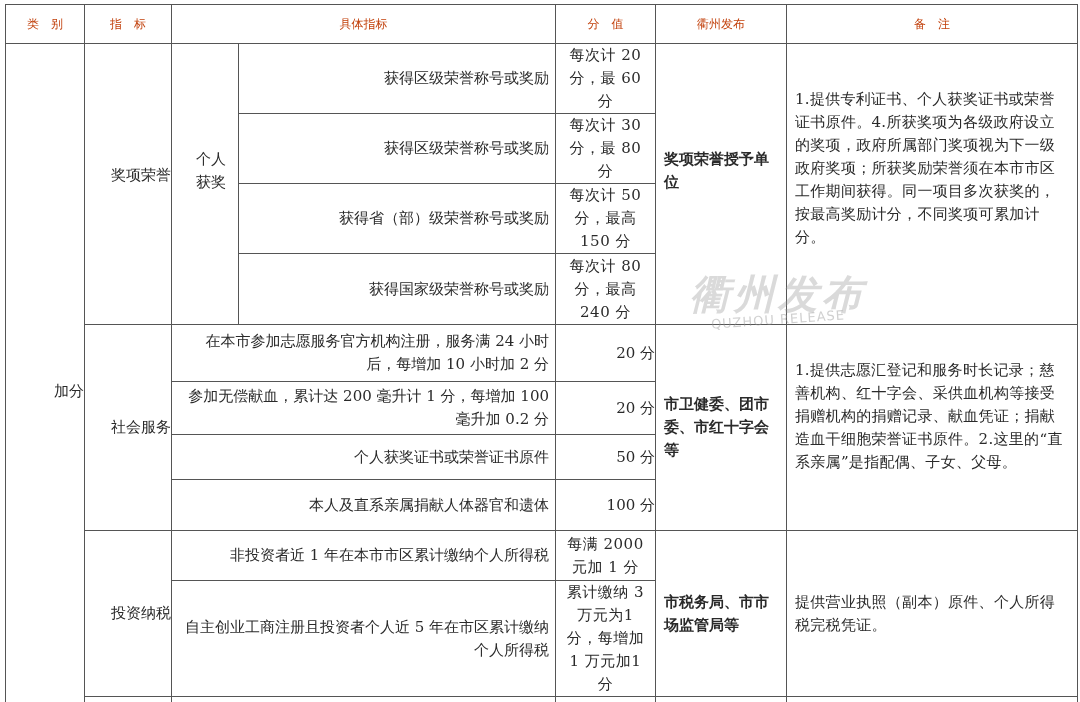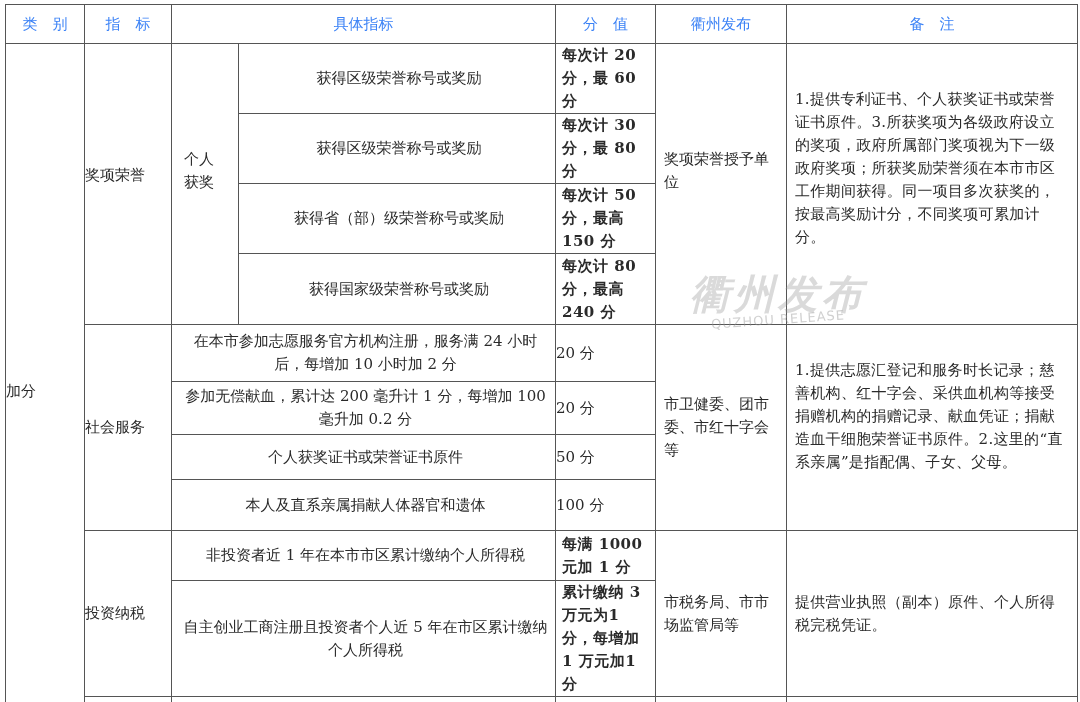--- a/index.html
+++ b/index.html
@@ -1,25 +1,25 @@
 <!DOCTYPE html>
 <html><head>
   <meta charset="utf-8">
   <style>
     html, body { margin: 0; padding: 0; background: #ffffff; }
     body { width: 1080px; height: 702px; position: relative; overflow: hidden;
            font-family: "DejaVu Serif", "Liberation Serif", serif; color: #2a2a2a; }
     .tbl { position: absolute; left: 5px; top: 4px; border-collapse: collapse; table-layout: fixed; }
     .tbl td, .tbl th { border: 1.3px solid #555; padding: 0; font-size: 15px; line-height: 23px; vertical-align: middle; }
-    .tbl th { font-weight: normal; font-family: "DejaVu Sans", "Liberation Sans", sans-serif; font-size: 15px; height: 38px; text-align: center; color: #3b82f6; }
-    .c { text-align: left; }
-    .l { text-align: center; padding-left: 10px !important; padding-right: 6px !important; }
-    .sc { text-align: left; padding: 0 6px !important; font-size: 15px; line-height: 23px; letter-spacing: 0.5px; font-weight: bold; }
+    .tbl th { font-weight: normal; font-family: "DejaVu Sans", "Liberation Sans", sans-serif; font-size: 12px; height: 38px; text-align: center; color: #c2410c; }
+    .c { text-align: right; }
+    .l { text-align: right; padding-left: 10px !important; padding-right: 6px !important; }
+    .sc { text-align: center; padding: 0 6px !important; font-size: 15px; line-height: 23px; letter-spacing: 0.5px; }
     .note { text-align: left; padding: 0 8px !important; line-height: 23px; letter-spacing: 0.3px; }
-    .unit { text-align: left; padding: 0 8px !important; line-height: 23px; }
+    .unit { text-align: left; padding: 0 8px !important; line-height: 23px; font-weight: bold; }
     .unit.c { text-align: center; }
     .watermark { position: absolute; left: 690px; top: 272px; pointer-events: none; text-align: center; }
     .wm-cn { font-family: "DejaVu Serif", serif; font-size: 40px; color: rgba(150,150,150,0.35); font-style: italic; font-weight: bold; letter-spacing: 4px; line-height: 44px; }
     .wm-en { font-family: "DejaVu Sans", sans-serif; font-size: 13px; color: rgba(150,150,150,0.45); letter-spacing: 1px; transform: rotate(-4deg); margin-top: -4px; }
   </style>
 </head>
 <body>
 
 <table class="tbl">
   <colgroup>
@@ -43,21 +43,21 @@
   </thead>
   <tbody>
 
     <tr style="height:59px">
       <td rowspan="11" class="c">加分</td>
       <td rowspan="4" class="c" style="vertical-align:top;padding-top:120px">奖项荣誉</td>
       <td rowspan="4" class="c" style="vertical-align:top;padding-top:104px;padding-left:12px;padding-right:12px">个人获奖</td>
       <td class="l">获得区级荣誉称号或奖励</td>
       <td class="sc">每次计 20 分，最 60 分</td>
       <td rowspan="4" class="unit" style="vertical-align:top;padding-top:104px !important">奖项荣誉授予单位</td>
-      <td rowspan="4" class="note" style="vertical-align:top;padding-top:44px !important">1.提供专利证书、个人获奖证书或荣誉证书原件。3.所获奖项为各级政府设立的奖项，政府所属部门奖项视为下一级政府奖项；所获奖励荣誉须在本市市区工作期间获得。同一项目多次获奖的，按最高奖励计分，不同奖项可累加计分。</td>
+      <td rowspan="4" class="note" style="vertical-align:top;padding-top:44px !important">1.提供专利证书、个人获奖证书或荣誉证书原件。4.所获奖项为各级政府设立的奖项，政府所属部门奖项视为下一级政府奖项；所获奖励荣誉须在本市市区工作期间获得。同一项目多次获奖的，按最高奖励计分，不同奖项可累加计分。</td>
     </tr>
     <tr style="height:61px">
       <td class="l">获得区级荣誉称号或奖励</td>
       <td class="sc">每次计 30 分，最 80 分</td>
     </tr>
     <tr style="height:70px">
       <td class="l">获得省（部）级荣誉称号或奖励</td>
       <td class="sc">每次计 50 分，最高 150 分</td>
     </tr>
     <tr style="height:71px">
@@ -81,21 +81,21 @@
       <td class="c">50 分</td>
     </tr>
     <tr style="height:51px">
       <td colspan="2" class="l">本人及直系亲属捐献人体器官和遗体</td>
       <td class="c">100 分</td>
     </tr>
 
     <tr style="height:50px">
       <td rowspan="2" class="c">投资纳税</td>
       <td colspan="2" class="l">非投资者近 1 年在本市市区累计缴纳个人所得税</td>
-      <td class="sc">每满 1000 元加 1 分</td>
+      <td class="sc">每满 2000 元加 1 分</td>
       <td rowspan="2" class="unit">市税务局、市市场监管局等</td>
       <td rowspan="2" class="note">提供营业执照（副本）原件、个人所得税完税凭证。</td>
     </tr>
     <tr style="height:95px">
       <td colspan="2" class="l">自主创业工商注册且投资者个人近 5 年在市区累计缴纳个人所得税</td>
       <td class="sc">累计缴纳 3 万元为1分，每增加 1 万元加1分</td>
     </tr>
 
     <tr style="height:42px">
       <td class="c">个人信用</td>

